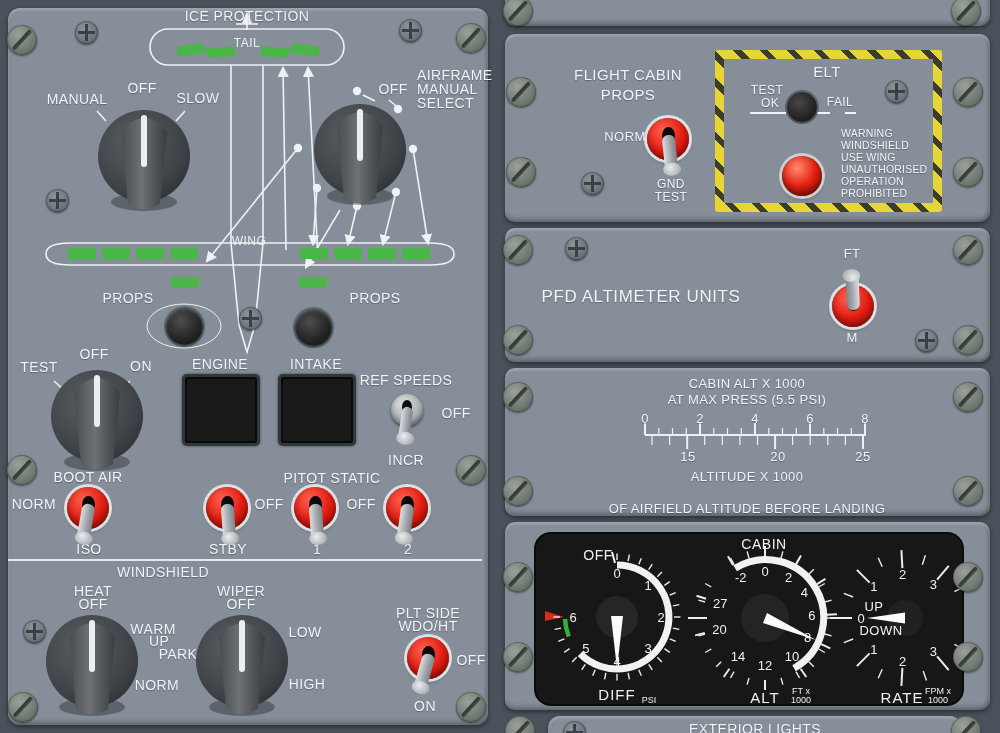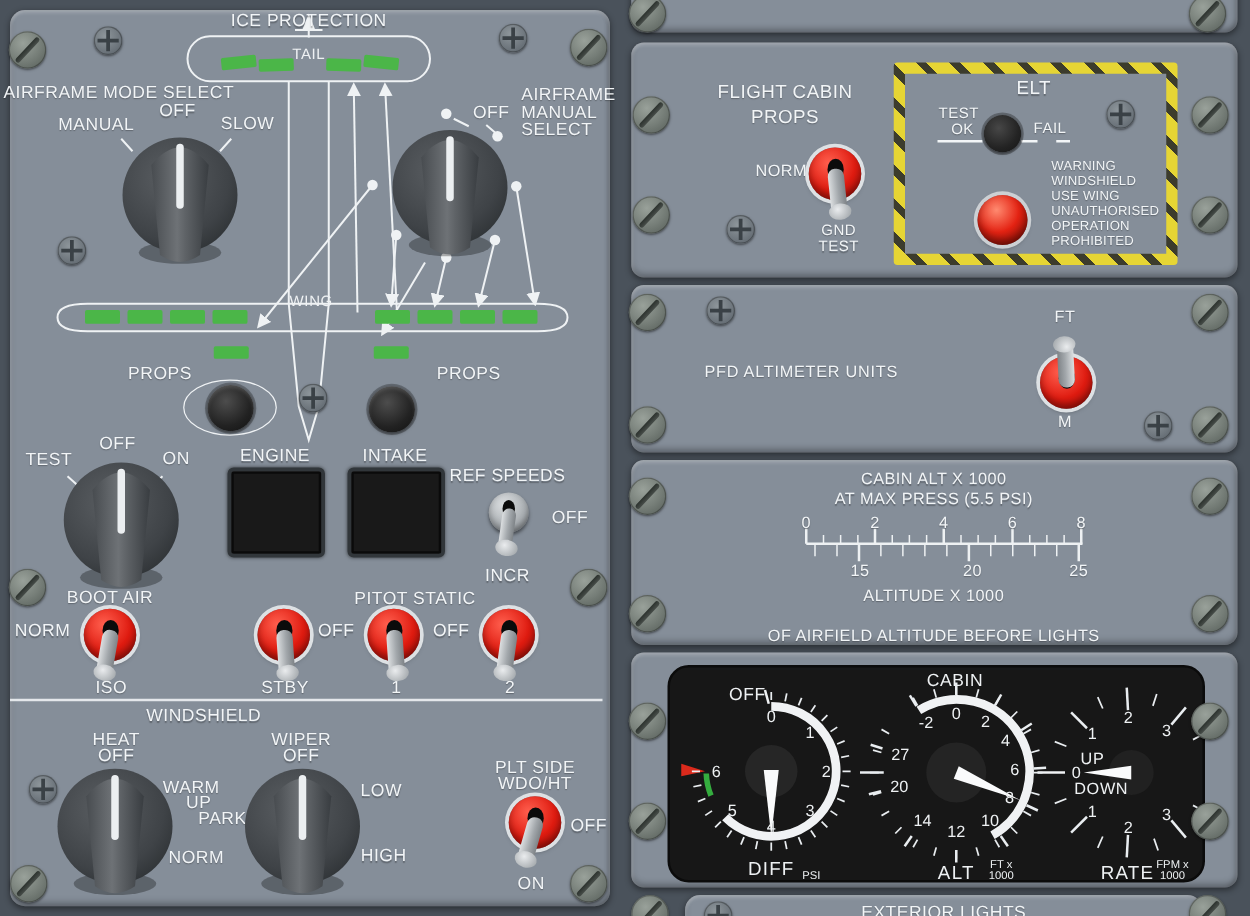--- a/index.html
+++ b/index.html
@@ -5,21 +5,21 @@
   html,body{margin:0;padding:0;background:#3f474f;}
   #root{position:relative;width:1000px;height:733px;overflow:hidden;background:#4a525b;
         font-family:"Liberation Sans",sans-serif;}
   .panel{position:absolute;background:#858e99;border-radius:12px;
          box-shadow:inset 0 2px 3px rgba(255,255,255,.28), inset 0 -3px 5px rgba(0,0,0,.28),
                     inset 2px 0 3px rgba(255,255,255,.10), inset -2px 0 3px rgba(0,0,0,.15),
                     0 2px 5px rgba(0,0,0,.45);}
   .lbl{position:absolute;transform:translate(-50%,-50%);font-size:14px;color:#f2f5f7;
        white-space:nowrap;letter-spacing:.4px;text-shadow:0 1px 1px rgba(0,0,0,.30);}
   .left{transform:translate(0,-50%);}.fs10{font-size:10.5px;letter-spacing:.2px}.fs12{font-size:12px}
-  .fs13{font-size:13px}.fs15{font-size:15px}.fs16{font-size:13px;letter-spacing:.6px}
+  .fs13{font-size:13px}.fs15{font-size:15px}.fs16{font-size:17px;letter-spacing:.6px}
   .org{color:#f49a1c}.grn{color:#57e257}
   .sc{position:absolute;width:30px;height:30px;margin:-15px 0 0 -15px;border-radius:50%;
       background:radial-gradient(circle at 38% 32%,#99a19a,#747c76 55%,#535b56);
       box-shadow:0 1px 2px rgba(0,0,0,.5), inset 0 0 0 1px rgba(0,0,0,.28);}
   .sc::after{content:"";position:absolute;left:50%;top:2px;bottom:2px;width:4px;margin-left:-2px;
       background:linear-gradient(90deg,#2c322e,#474d49);transform:rotate(43deg);border-radius:2px;}
   .sc.ph{width:23px;height:23px;margin:-11.5px 0 0 -11.5px;
       background:radial-gradient(circle at 40% 35%,#8e969b,#6d757c 60%,#545c63);}
   .sc.ph::after{transform:none;top:3px;bottom:3px;width:3px;margin-left:-1.5px;background:#3a4146;border-radius:0;}
   .sc.ph::before{content:"";position:absolute;top:50%;left:3px;right:3px;height:3px;margin-top:-1.5px;background:#3a4146;}
@@ -149,21 +149,20 @@
         <rect x="402" y="248" width="28" height="11" rx="1.5"></rect>
       <rect x="171" y="277" width="28" height="10" rx="1.5"></rect>
         <rect x="299" y="277" width="28" height="10" rx="1.5"></rect>
     </g>
     <text class="gtxt" x="247" y="47" style="font-size:12px">TAIL</text>
     <text class="gtxt" x="249" y="245" style="font-size:12px">WING</text>
   </svg>
 
   
   <span class="lbl" style="left:247px;top:16px">ICE PROTECTION</span>
-  <span class="lbl" style="left:95px;top:73px">AIRFRAME MODE SELECT</span>
   <span class="lbl" style="left:77px;top:99px">MANUAL</span>
   <span class="lbl" style="left:142px;top:88px">OFF</span>
   <span class="lbl" style="left:198px;top:98px">SLOW</span>
   <span class="lbl left" style="left:417px;top:75px">AIRFRAME</span>
   <span class="lbl left" style="left:417px;top:89px">MANUAL</span>
   <span class="lbl left" style="left:417px;top:103px">SELECT</span>
   <span class="lbl" style="left:393px;top:89px">OFF</span>
   <span class="lbl" style="left:128px;top:298px">PROPS</span>
   <span class="lbl" style="left:375px;top:298px">PROPS</span>
   <span class="lbl" style="left:39px;top:367px">TEST</span>
@@ -358,21 +357,21 @@
     </svg>
   <span class="lbl fs13" style="left:645px;top:418px">0</span>
   <span class="lbl fs13" style="left:700px;top:418px">2</span>
   <span class="lbl fs13" style="left:755px;top:418px">4</span>
   <span class="lbl fs13" style="left:810px;top:418px">6</span>
   <span class="lbl fs13" style="left:865px;top:418px">8</span>
   <span class="lbl fs13" style="left:688px;top:456px">15</span>
   <span class="lbl fs13" style="left:778px;top:456px">20</span>
   <span class="lbl fs13" style="left:863px;top:456px">25</span>
   <span class="lbl fs13" style="left:747px;top:476px">ALTITUDE X 1000</span>
-  <span class="lbl fs13" style="left:747px;top:508px">OF AIRFIELD ALTITUDE BEFORE LIGHTS</span>
+  <span class="lbl fs13" style="left:747px;top:508px">OF AIRFIELD ALTITUDE BEFORE LANDING</span>
 
   
   <svg id="gauges" style="position:absolute;left:533px;top:531px" width="432" height="176" viewBox="533 531 432 176">
     <rect x="535" y="533" width="428" height="172" rx="16" fill="#171717" stroke="#0b0b0b" stroke-width="2"></rect>
 
     <path d="M617,565 A52,52 0 1 1 580.2,653.8" stroke="#f0f2f4" stroke-width="7" fill="none"></path>
     <path d="M568.8,636.5 A52,52 0 0 1 565,618.8" stroke="#35ad3f" stroke-width="4.5" fill="none"></path>
     <line x1="612" y1="552" x2="615" y2="563" stroke="#f0f2f4" stroke-width="2"></line>
     <polygon points="545,611 545,621 564,617" fill="#db2a1c"></polygon>
     <circle cx="617" cy="617" r="21" fill="#262626"></circle>

